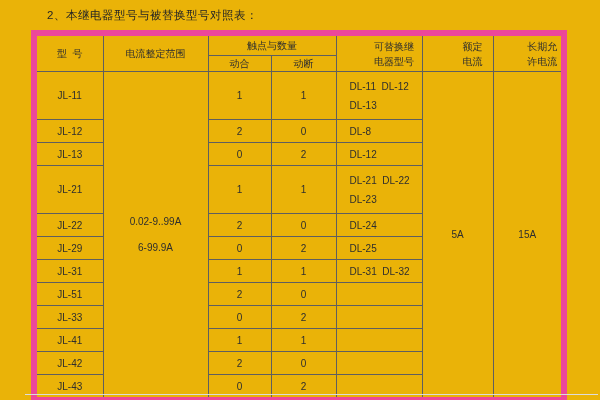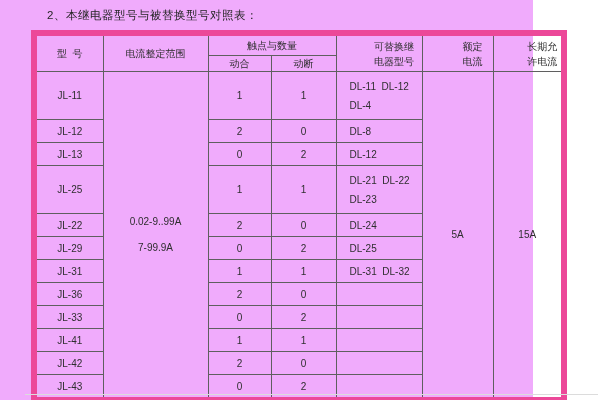--- a/index.html
+++ b/index.html
@@ -6,23 +6,23 @@
     margin: 0;
     padding: 0;
     width: 600px;
     height: 400px;
     background: #ffffff;
     font-family: "Liberation Sans", "DejaVu Sans", sans-serif;
     overflow: hidden;
   }
   .page {
     position: relative;
-    width: 533px;
+    width: 600px;
     height: 400px;
-    background: #f0abfc;
+    background: #eab308;
   }
   .doc-title {
     position: absolute;
     left: 47px;
     top: 8px;
     font-size: 11.5px;
     color: #252525;
     letter-spacing: 0.5px;
     white-space: pre;
   }
@@ -120,27 +120,27 @@
         <th>
           <div>动断</div>
         </th>
       </tr>
     </thead>
     <tbody>
         <tr class="tall">
           <td class="c-model">JL-11</td>
           <td class="c-range" rowspan="12">
             <div class="range-line">0.02-9..99A</div>
-            <div class="range-line">7-99.9A</div>
+            <div class="range-line">6-99.9A</div>
           </td>
           <td class="c-num">1</td>
           <td class="c-num">1</td>
           <td class="c-replace">
             <div class="replace-line">DL-11  DL-12</div>
-            <div class="replace-line">DL-4</div>
+            <div class="replace-line">DL-13</div>
           </td>
           <td class="c-num" rowspan="12">5A</td>
           <td class="c-num" rowspan="12">15A</td>
         </tr>
         <tr class="reg">
           <td class="c-model">JL-12</td>
           <td class="c-num">2</td>
           <td class="c-num">0</td>
           <td class="c-replace">
             <div class="replace-line">DL-8</div>
@@ -148,21 +148,21 @@
         </tr>
         <tr class="reg">
           <td class="c-model">JL-13</td>
           <td class="c-num">0</td>
           <td class="c-num">2</td>
           <td class="c-replace">
             <div class="replace-line">DL-12</div>
           </td>
         </tr>
         <tr class="tall">
-          <td class="c-model">JL-25</td>
+          <td class="c-model">JL-21</td>
           <td class="c-num">1</td>
           <td class="c-num">1</td>
           <td class="c-replace">
             <div class="replace-line">DL-21  DL-22</div>
             <div class="replace-line">DL-23</div>
           </td>
         </tr>
         <tr class="reg">
           <td class="c-model">JL-22</td>
           <td class="c-num">2</td>
@@ -181,21 +181,21 @@
         </tr>
         <tr class="reg">
           <td class="c-model">JL-31</td>
           <td class="c-num">1</td>
           <td class="c-num">1</td>
           <td class="c-replace">
             <div class="replace-line">DL-31  DL-32</div>
           </td>
         </tr>
         <tr class="reg">
-          <td class="c-model">JL-36</td>
+          <td class="c-model">JL-51</td>
           <td class="c-num">2</td>
           <td class="c-num">0</td>
           <td class="c-replace"></td>
         </tr>
         <tr class="reg">
           <td class="c-model">JL-33</td>
           <td class="c-num">0</td>
           <td class="c-num">2</td>
           <td class="c-replace"></td>
         </tr>

